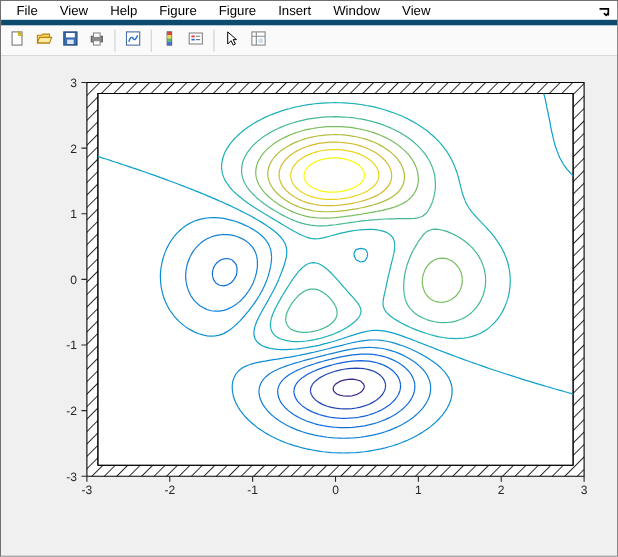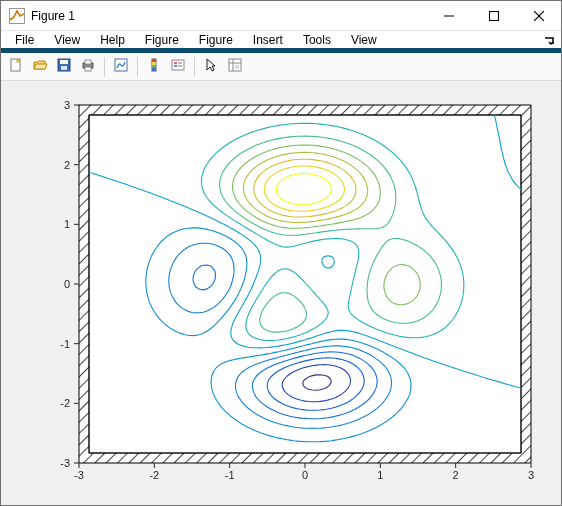--- a/index.html
+++ b/index.html
@@ -31,58 +31,30 @@
   .sep { width: 1px; height: 20px; background: #d0d0d0; margin: 0 3px; }
   .plotarea { flex: 1 1 auto; background: #f0f0f0; position: relative; }
   .plotarea svg { position: absolute; left: 0; top: 0; }
   .tick-label { font-family: Arial, Helvetica, sans-serif; font-size: 11px; fill: #262626; }
 </style>
 </head>
 <body>
 
 <div class="window">
 
-  <div class="titlebar">
-    <span class="icon">
-      <svg width="16" height="16" viewBox="0 0 16 16">
-        <path d="M1 12 L5 9 L8 3 L11 8 L15 6" stroke="#d9720a" stroke-width="1.6" fill="none"></path>
-        <rect x="0.5" y="0.5" width="15" height="15" fill="none" stroke="#6a6a6a" stroke-width="0.7"></rect>
-      </svg>
-    </span>
-    <span class="title">Figure 1</span>
-    <span class="spacer"></span>
-    <div class="winctl">
-      <div class="btn">
-        <svg width="10" height="10">
-            <line x1="0" y1="5" x2="10" y2="5" stroke="#000" stroke-width="1"></line>
-          </svg>
-      </div>
-      <div class="btn">
-        <svg width="10" height="10">
-            <rect x="0.5" y="0.5" width="9" height="9" fill="none" stroke="#000" stroke-width="1"></rect>
-          </svg>
-      </div>
-      <div class="btn">
-        <svg width="10" height="10">
-            <line x1="0" y1="0" x2="10" y2="10" stroke="#000" stroke-width="1.2"></line>
-            <line x1="10" y1="0" x2="0" y2="10" stroke="#000" stroke-width="1.2"></line>
-          </svg>
-      </div>
-    </div>
-  </div>
 
   <div class="menubar">
 
     <span class="menu-item">File</span>
       <span class="menu-item">View</span>
       <span class="menu-item">Help</span>
       <span class="menu-item">Figure</span>
       <span class="menu-item">Figure</span>
       <span class="menu-item">Insert</span>
-      <span class="menu-item">Tools</span>
+      <span class="menu-item">Window</span>
       <span class="menu-item">View</span>
       <span class="dock-arrow">
       <svg width="12" height="12">
           <path d="M2 4 L10 4 L10 10" fill="none" stroke="#000" stroke-width="1.5"></path>
           <path d="M8 8 L10 10 L12 8" fill="none" stroke="#000" stroke-width="1.5" transform="translate(-2,0)"></path>
         </svg>
     </span>
   </div>
 
   <div class="toolbar">

